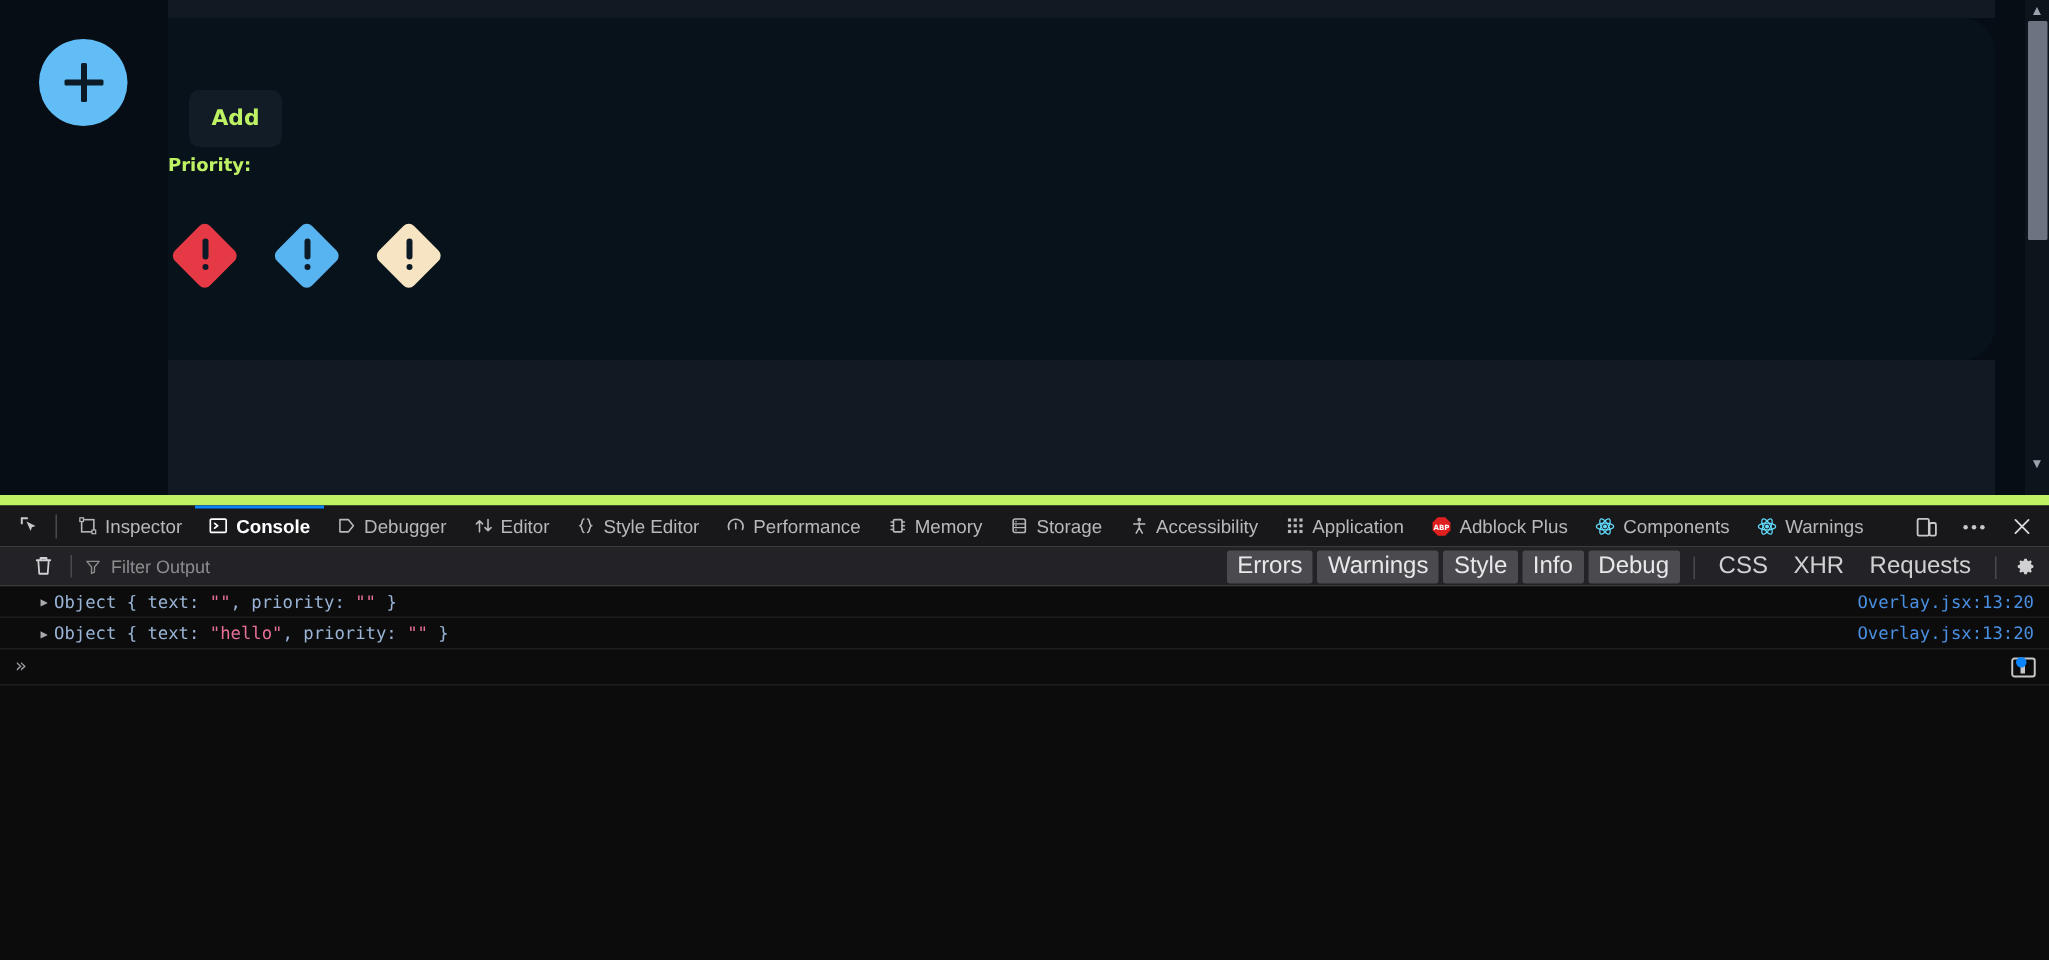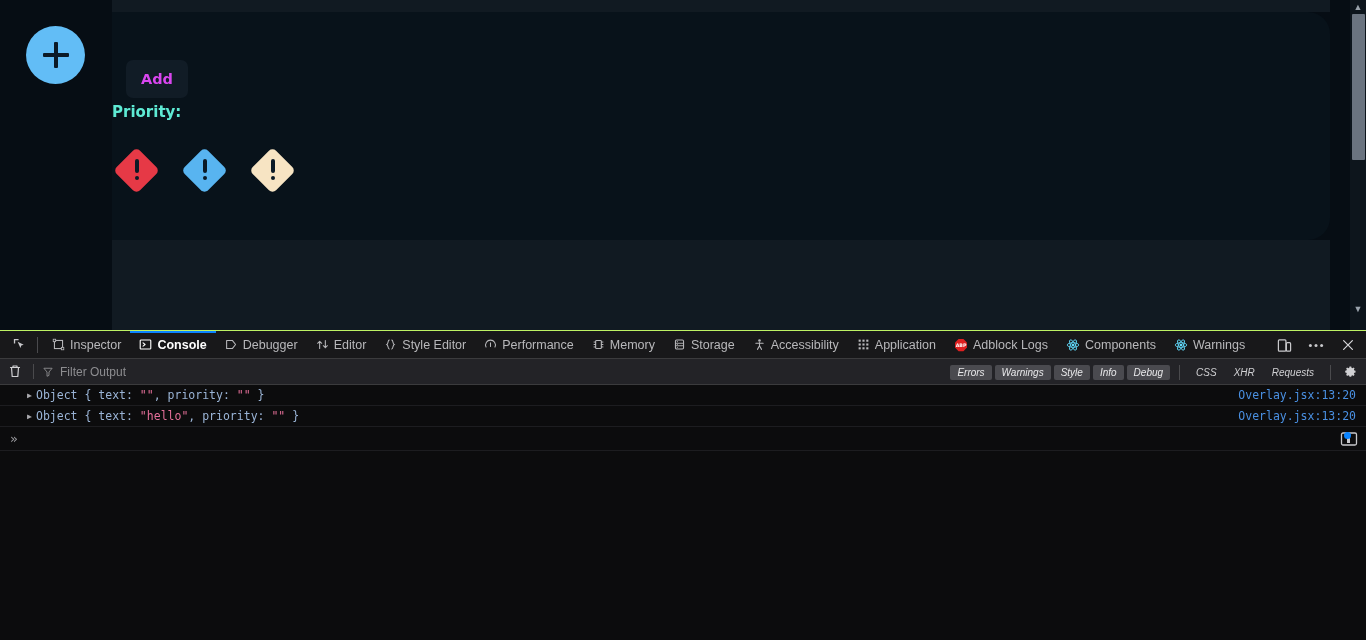--- a/index.html
+++ b/index.html
@@ -46,27 +46,27 @@
   .todo-input {
     width: 482px; height: 38px;
     background: #111c26; border: none; border-radius: 7px;
     color: #f7e8c8; font-family: "DejaVu Sans", sans-serif; font-weight: bold;
     font-size: 14.5px; padding: 0 12px; outline: none;
   }
   .todo-input::placeholder { color: #55606a; }
   .add-btn {
     margin-left: 14px; width: 62px; height: 38px;
     background: #111c26; border: none; border-radius: 7px;
-    color: #d946ef; font-family: "DejaVu Sans", sans-serif; font-weight: bold;
+    color: #bef264; font-family: "DejaVu Sans", sans-serif; font-weight: bold;
     font-size: 14.5px; cursor: pointer;
   }
 
   .priority-label {
     position: absolute; left: 112px; top: 103px;
-    color: #5eead4; font-family: "DejaVu Sans", sans-serif; font-weight: bold; font-size: 15px;
+    color: #bef264; font-family: "DejaVu Sans", sans-serif; font-weight: bold; font-size: 12px;
   }
 
   .priority-row { position: absolute; left: 112px; top: 146px; display: flex; gap: 19px; }
   .prio { position: relative; width: 49px; height: 49px; cursor: pointer; }
   .prio .diamond {
     position: absolute; left: 8px; top: 8px; width: 33px; height: 33px;
     transform: rotate(45deg); border-radius: 5px;
   }
   .prio .bang-d { position: absolute; left: 22.5px; top: 13px; width: 4px; height: 14px; border-radius: 2px; background: #0b1a26; }
   .prio .bang-dot { position: absolute; left: 22.5px; top: 30px; width: 4px; height: 4px; border-radius: 50%; background: #0b1a26; }
@@ -74,21 +74,21 @@
   
   .pg-scroll { position: absolute; right: 0; top: 0; width: 16px; height: 330px; background: #0d151c; }
   .pg-scroll .arrow { position: absolute; left: 0; width: 16px; height: 14px; color: #9aa3ac; font-size: 9px; text-align: center; line-height: 14px; }
   .pg-scroll .arrow.up { top: 0; }
   .pg-scroll .arrow.down { top: 302px; }
   .pg-scroll .thumb { position: absolute; left: 2px; top: 14px; width: 13px; height: 146px; background: #6b7480; border-radius: 1px; }
 
   
   .devtools {
     position: absolute; left: 0; top: 330px; width: 1366px; height: 310px;
-    background: #0c0c0d; border-top: 1px solid #bef264;
+    background: #0c0c0d; border-top: 7px solid #bef264;
     font-family: "Liberation Sans", sans-serif;
   }
   .dt-toolbar {
     position: relative; height: 28px; background: #18181a;
     border-bottom: 1px solid #3b3b3d;
     display: flex; align-items: center; padding-left: 6px;
   }
   .dt-picker { width: 26px; height: 22px; display: flex; align-items: center; justify-content: center; cursor: pointer; }
   .dt-sep { width: 1px; height: 16px; background: #4a4a4d; margin: 0 5px; }
   .dt-tabs { display: flex; align-items: center; height: 28px; }
@@ -102,33 +102,33 @@
     content: ""; position: absolute; left: 0; right: 0; top: 0; height: 2px; background: #0a84ff;
   }
   .dt-tab svg { display: block; }
   .dt-right { position: absolute; right: 8px; top: 0; height: 28px; display: flex; align-items: center; gap: 12px; }
   .dt-ibtn { width: 20px; height: 20px; display: flex; align-items: center; justify-content: center; cursor: pointer; color: #c8c8cb; }
 
   
   .dt-filterbar {
     position: relative; height: 26px; background: #232327;
     border-bottom: 1px solid #3b3b3d;
-    display: flex; align-items: center; padding-left: 7px;
+    display: flex; align-items: center; padding-left: 21px;
   }
   .trash { width: 18px; height: 18px; cursor: pointer; }
   .fb-sep { width: 1px; height: 15px; background: #4a4a4d; margin: 0 8px; }
   .filter-wrap { display: flex; align-items: center; gap: 6px; }
   .filter-input {
     background: transparent; border: none; outline: none;
     color: #8d8d90; font-size: 12px; width: 280px;
     font-family: "Liberation Sans", sans-serif;
   }
   .filter-input::placeholder { color: #8d8d90; }
   .fb-right { position: absolute; right: 6px; top: 0; height: 26px; display: flex; align-items: center; gap: 3px; }
-  .chip { padding: 2px 7px; border-radius: 2px; color: #e8e8ea; font-size: 10px; cursor: pointer; font-style: italic; }
+  .chip { padding: 2px 7px; border-radius: 2px; color: #e8e8ea; font-size: 16px; cursor: pointer; }
   .chip.on { background: #4a4a4f; }
   .chip.plain { color: #d0d0d3; }
   .fb-gap { width: 1px; height: 15px; background: #4a4a4d; margin: 0 6px; }
 
   
   .console-body { position: relative; height: 256px; background: #0c0c0d; }
   .log-row {
     position: relative; height: 21px; display: flex; align-items: center;
     border-bottom: 1px solid #1d1d20; padding-left: 22px;
     font-family: "DejaVu Sans Mono", monospace; font-size: 11.5px;
@@ -295,21 +295,21 @@
               </g>
             </svg>
           <span>Application</span>
         </div>
 
         <div class="dt-tab">
           <svg width="14" height="14" viewBox="0 0 16 16">
               <path d="M5.2 1h5.6L14.8 5v5.8L10.8 15H5.2L1.2 10.8V5L5.2 1z" fill="#e02020"></path>
               <text x="8" y="10.3" font-family="DejaVu Sans" font-size="5.4" font-weight="bold" fill="#ffffff" text-anchor="middle">ABP</text>
             </svg>
-          <span>Adblock Logs</span>
+          <span>Adblock Plus</span>
         </div>
 
         <div class="dt-tab">
           <svg width="14" height="14" viewBox="0 0 16 16">
               <g stroke="#61dafb" fill="none" stroke-width="1">
                 <ellipse cx="8" cy="8" rx="6.6" ry="2.6"></ellipse>
                 <ellipse cx="8" cy="8" rx="6.6" ry="2.6" transform="rotate(60 8 8)"></ellipse>
                 <ellipse cx="8" cy="8" rx="6.6" ry="2.6" transform="rotate(120 8 8)"></ellipse>
               </g>
               <circle cx="8" cy="8" r="1.5" fill="#61dafb"></circle>

